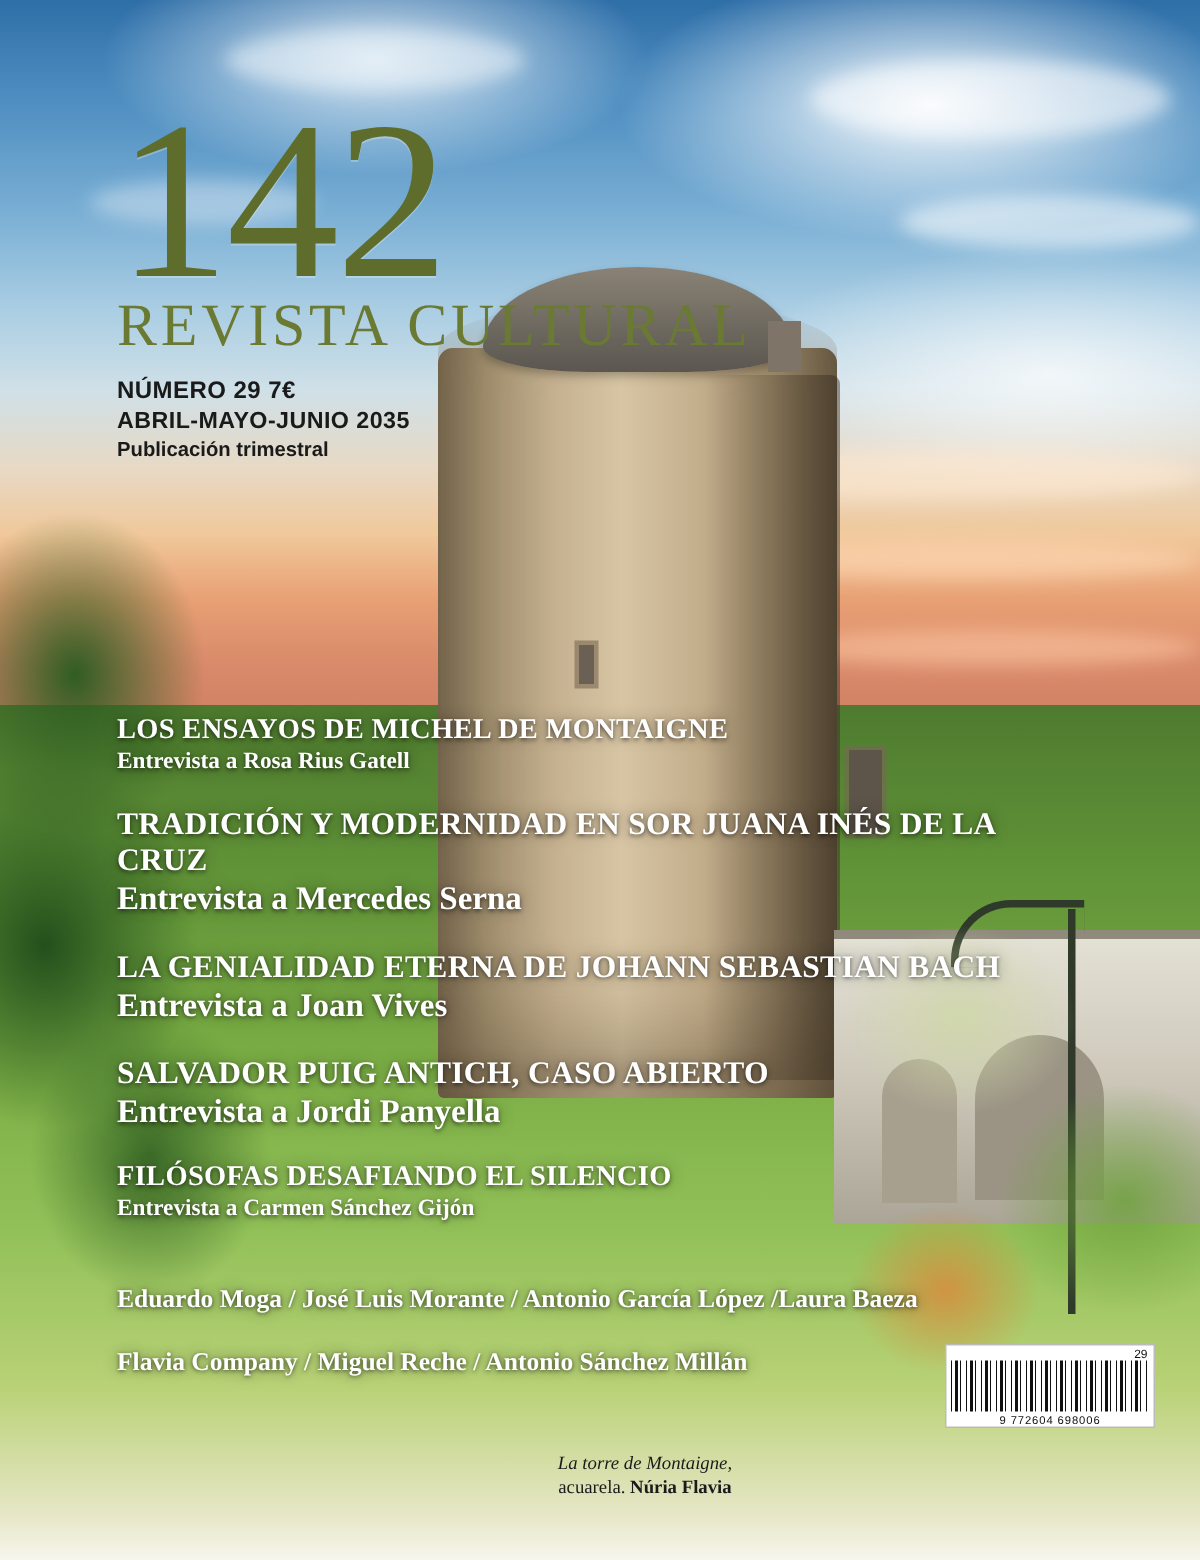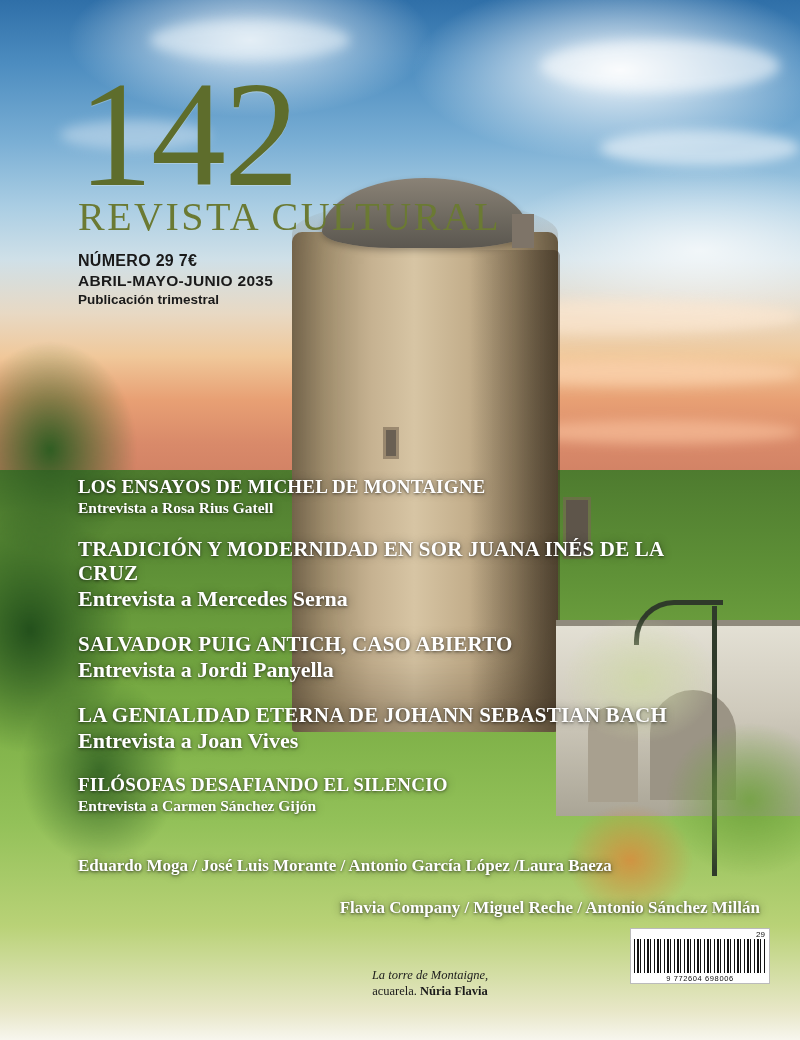--- a/index.html
+++ b/index.html
@@ -223,41 +223,40 @@
     left: 78px; top: 856px;
     width: 682px;
     color: #ffffff;
     font-family: "Liberation Serif", serif;
     font-weight: bold;
     font-size: 17px;
     text-shadow: 0 1px 3px rgba(0,0,0,.6), 0 0 10px rgba(0,0,0,.4);
   }
   .authors .row2 {
     margin-top: 22px;
-    text-align: right;
   }
 
   
   .caption {
     position: absolute;
     left: 300px; top: 968px;
     width: 260px;
     text-align: center;
     color: #1b1b1b;
     font-family: "Liberation Serif", serif;
     font-size: 12.5px;
     line-height: 1.25;
   }
   .caption .it { font-style: italic; text-align: right; }
   .caption .bold { font-weight: bold; }
 
   
   .barcode-box {
     position: absolute;
-    left: 630px; top: 928px;
+    left: 630px; top: 896px;
     width: 140px; height: 56px;
     background: #ffffff;
     border: 1px solid #bbb;
     padding: 2px 3px 0 3px;
     box-sizing: border-box;
   }
   .barcode-issue {
     position: absolute;
     right: 4px; top: 1px;
     font-family: "Liberation Sans", sans-serif;
@@ -325,26 +324,26 @@
   <div class="contents">
     <div class="entry">
       <div class="title">LOS ENSAYOS DE MICHEL DE MONTAIGNE</div>
       <div class="sub">Entrevista a Rosa Rius Gatell</div>
     </div>
     <div class="entry big">
       <div class="title">TRADICIÓN Y MODERNIDAD EN SOR JUANA INÉS DE LA CRUZ</div>
       <div class="sub">Entrevista a Mercedes Serna</div>
     </div>
     <div class="entry big">
+      <div class="title">LA GENIALIDAD ETERNA DE JOHANN SEBASTIAN BACH</div>
+      <div class="sub">Entrevista a Joan Vives</div>
+    </div>
+    <div class="entry big">
       <div class="title">SALVADOR PUIG ANTICH, CASO ABIERTO</div>
       <div class="sub">Entrevista a Jordi Panyella</div>
-    </div>
-    <div class="entry big">
-      <div class="title">LA GENIALIDAD ETERNA DE JOHANN SEBASTIAN BACH</div>
-      <div class="sub">Entrevista a Joan Vives</div>
     </div>
     <div class="entry">
       <div class="title">FILÓSOFAS DESAFIANDO EL SILENCIO</div>
       <div class="sub">Entrevista a Carmen Sánchez Gijón</div>
     </div>
   </div>
 
   <div class="authors">
     <div class="row1">Eduardo Moga / José Luis Morante / Antonio García López /Laura Baeza</div>
     <div class="row2">Flavia Company / Miguel Reche / Antonio Sánchez Millán</div>

